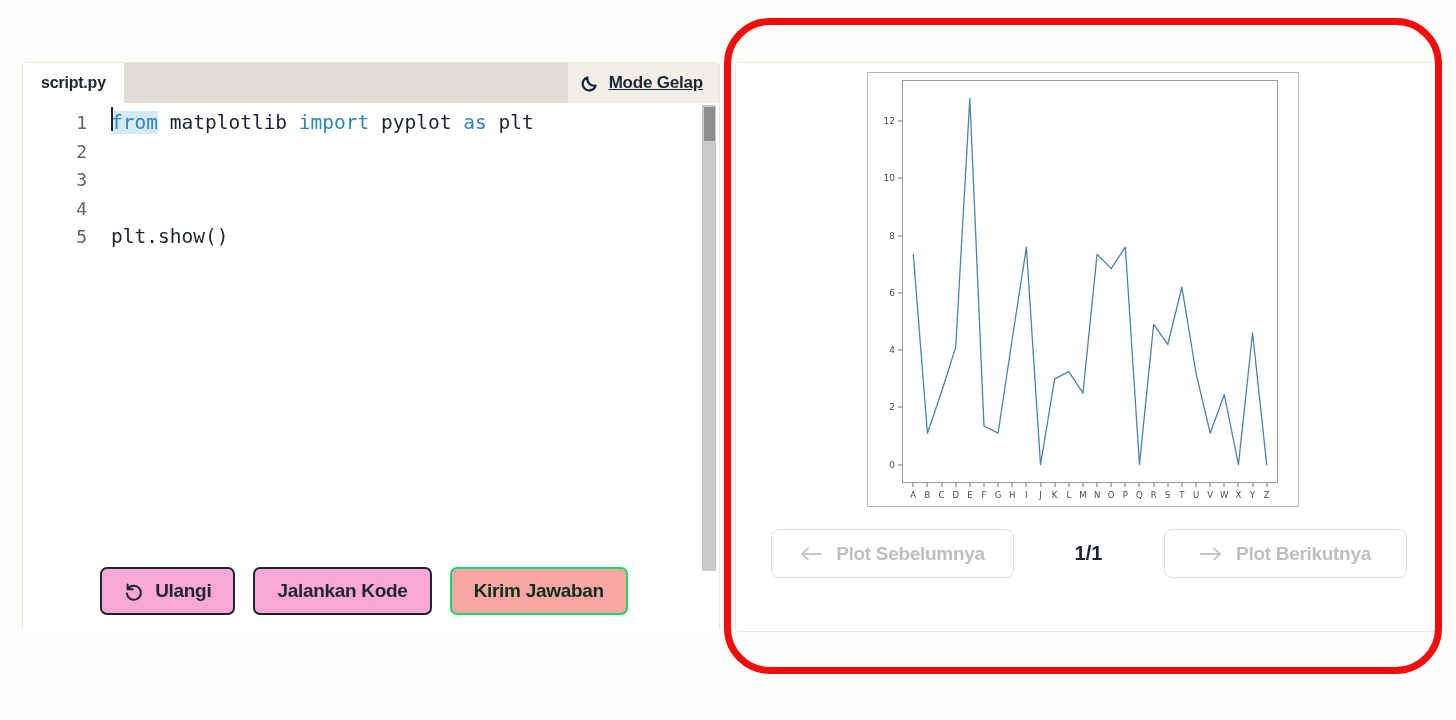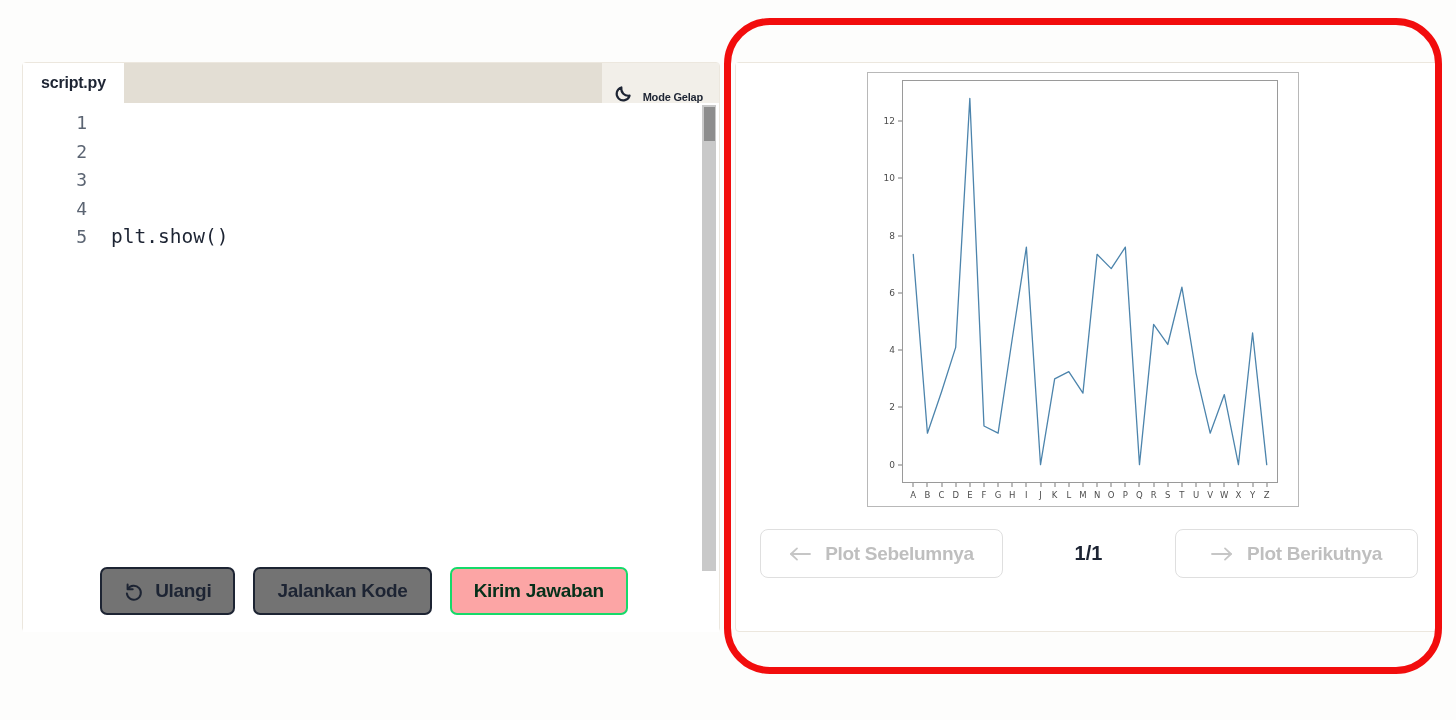--- a/index.html
+++ b/index.html
@@ -27,26 +27,27 @@
   }
   #tab-file {
     background: #ffffff;
     padding: 0 18px;
     display: flex; align-items: center;
     font-size: 16px; font-weight: bold; color: #1d2433;
     letter-spacing: -0.2px;
   }
   #tabbar-spacer { flex: 1; }
   #dark-mode-btn {
-    display: flex; align-items: flex-end; gap: 9px;
+    display: flex; align-items: center; gap: 9px;
     padding: 0 16px 0 12px;
     background: #f2efe9;
-    font-size: 11px; font-weight: bold; color: #1d2433;
+    font-size: 17px; font-weight: bold; color: #1d2433;
     letter-spacing: -0.2px;
     cursor: pointer;
+    text-decoration: underline;
   }
   .moon-glyph { display: block; width: 20px; height: 20px; }
 
   #code-area {
     position: relative;
     height: 529px;
     background: #ffffff;
     overflow: hidden;
   }
   #code-lines {
@@ -85,21 +86,21 @@
     position: absolute; left: 0; right: 14px; bottom: 17px;
     display: flex; justify-content: center; gap: 18px;
   }
   .act-btn {
     height: 48px;
     display: flex; align-items: center; justify-content: center; gap: 10px;
     padding: 0 22px;
     border-radius: 7px;
     font-size: 19px; font-weight: bold; letter-spacing: -0.3px;
     cursor: pointer;
-    background: #737373;
+    background: #f9a8d4;
     border: 2px solid #1d2433;
     color: #1d2433;
   }
   #submit-answer-button {
     background: #fca5a5; border-color: #15da6a; color: #06301a;
   }
   .undo-glyph { display: block; width: 21px; height: 21px; }
 
   
   #plot-panel {
@@ -155,21 +156,21 @@
   .xtick-mark {
     position: absolute; top: 100%;
     width: 1px; height: 3.5px; background: #7a7a7a;
     transform: translateX(-50%);
   }
   #plot-svg { position: absolute; left: 0; top: 0; width: 100%; height: 100%; }
 
   
   #plot-nav {
     position: absolute; left: 0; right: 0; bottom: 14px;
-    display: flex; align-items: center; justify-content: center; gap: 15px;
+    display: flex; align-items: center; justify-content: center; gap: 4px;
   }
   .nav-btn {
     width: 243px; height: 49px;
     display: flex; align-items: center; justify-content: center; gap: 13px;
     border: 1px solid #dfdfdf; border-radius: 8px;
     background: #ffffff;
     font-size: 19px; font-weight: bold; color: #bfbfbf;
     letter-spacing: -0.3px;
     cursor: default;
   }
@@ -207,20 +208,21 @@
           </svg>
         </span>
         <span>Mode Gelap</span>
       </div>
     </div>
 
     <div id="code-area">
       <div id="code-lines">
           <div class="code-row">
             <span class="ln">1</span>
+            <span class="code-text"><span id="caret"></span><span class="kw sel">from</span><span> matplotlib </span><span class="kw">import</span><span> pyplot </span><span class="kw">as</span><span> plt</span></span>
           </div>
           <div class="code-row">
             <span class="ln">2</span>
             <span class="code-text"></span>
           </div>
           <div class="code-row">
             <span class="ln">3</span>
           </div>
           <div class="code-row">
             <span class="ln">4</span>

